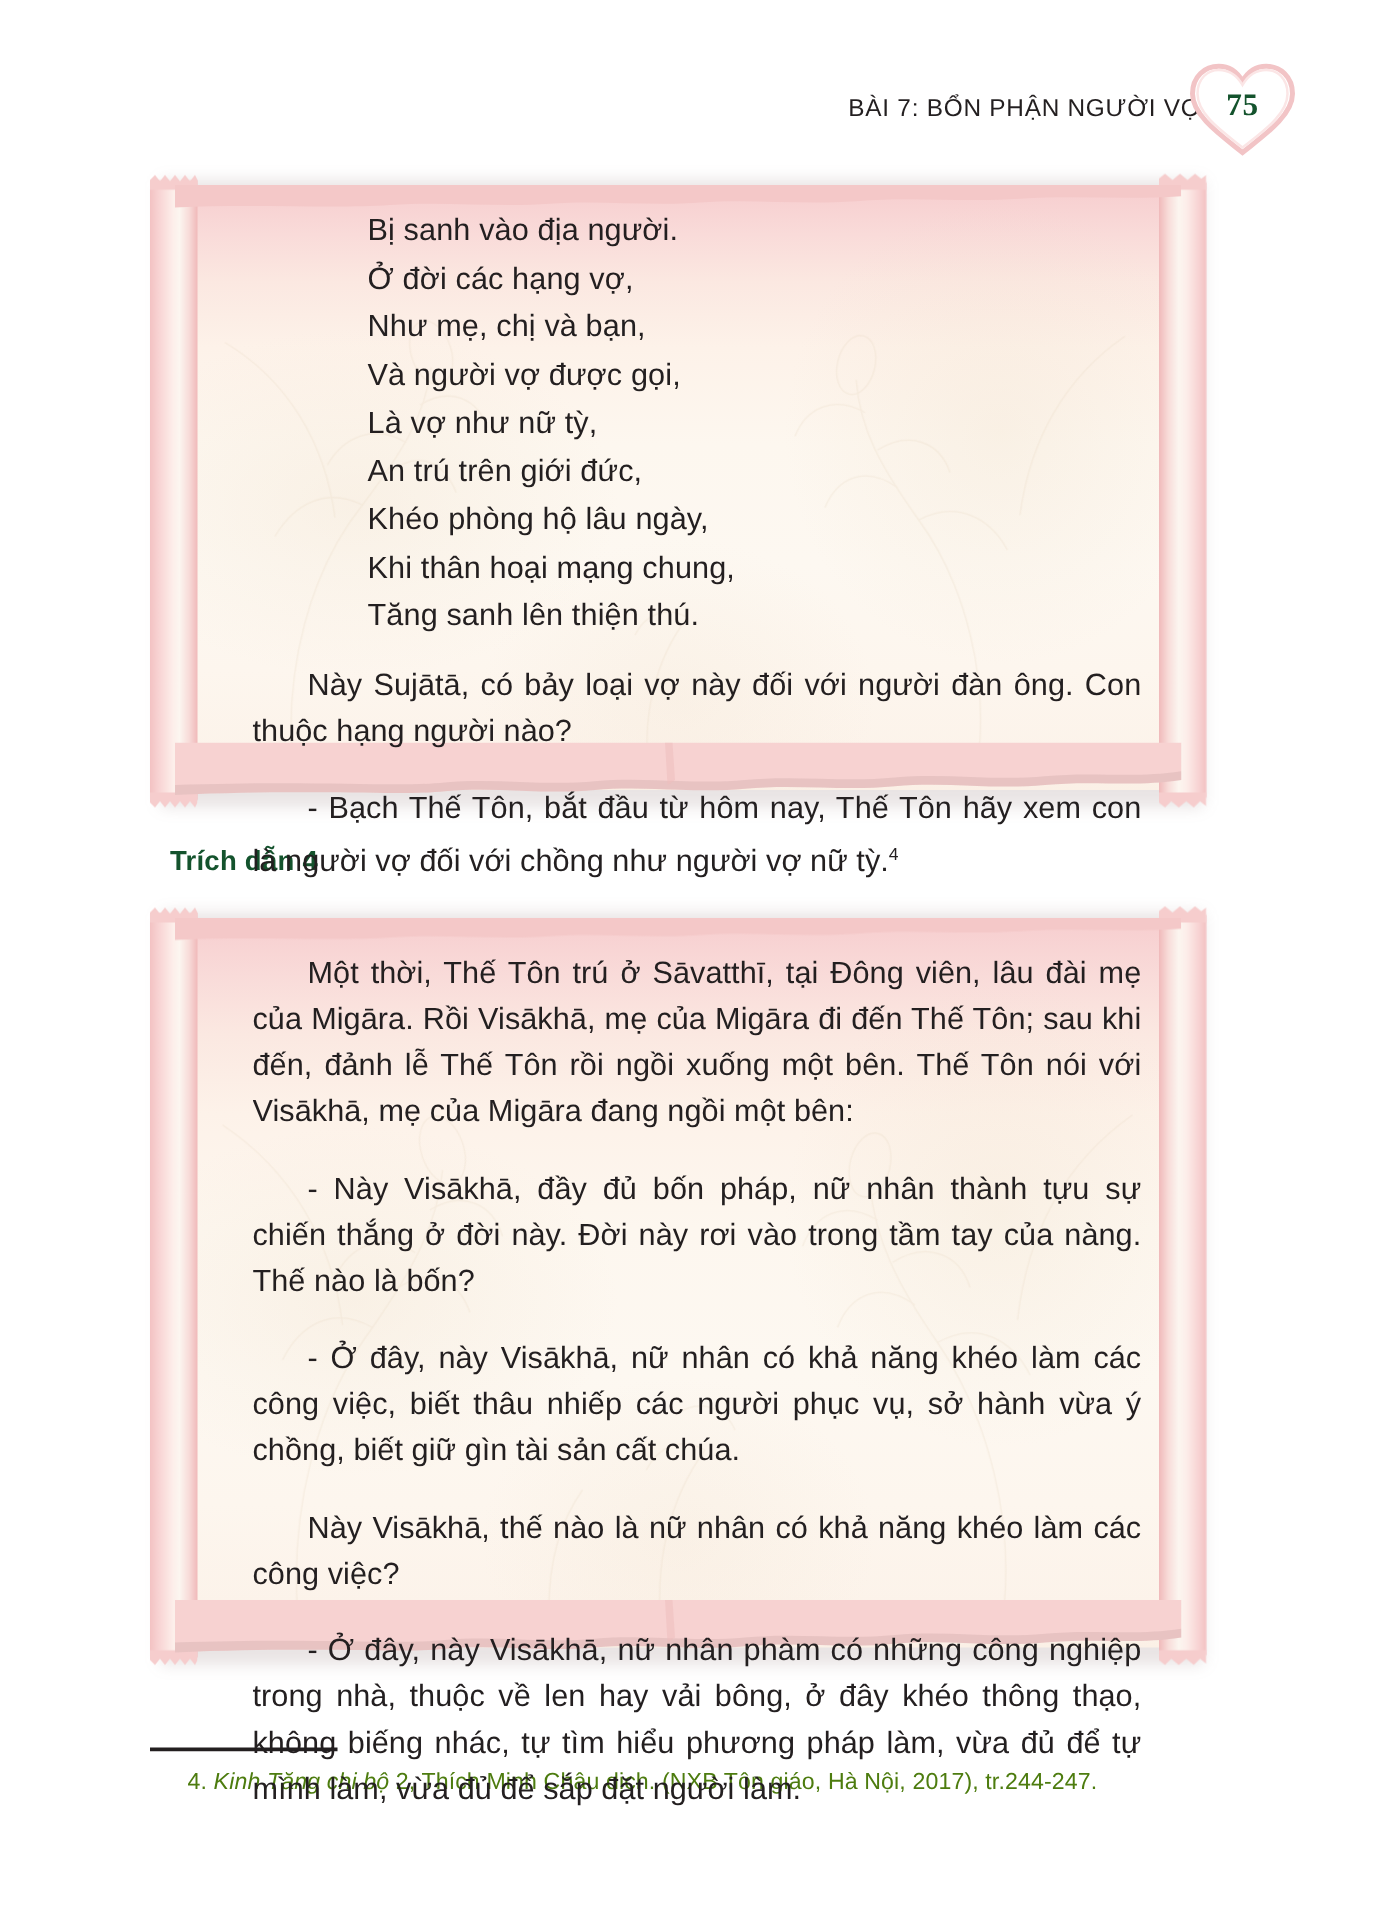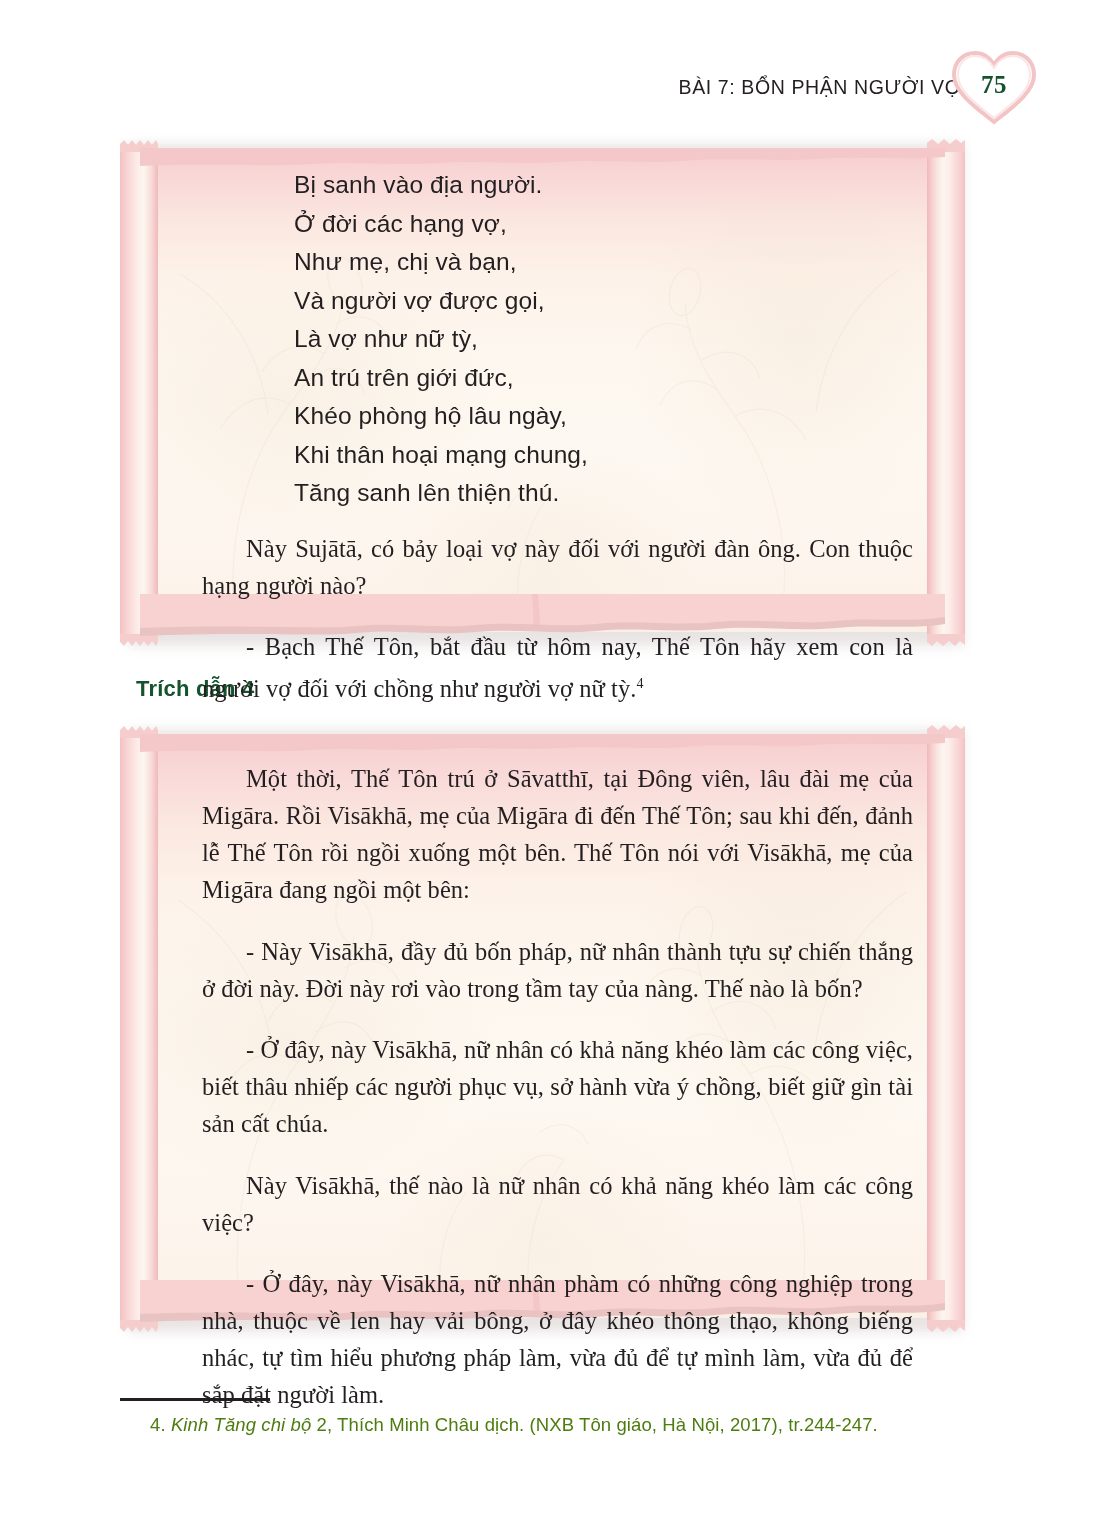--- a/index.html
+++ b/index.html
@@ -150,21 +150,20 @@
   .verse div { white-space: nowrap; }
 
   .para {
     font-size: 24.5px;
     line-height: 37px;
     text-align: justify;
     text-justify: inter-word;
     text-indent: 44px;
     margin-top: 17px;
     letter-spacing: 0.05px;
-    font-family: Liberation Serif, serif;
   }
   .para sup { font-size: 14px; vertical-align: super; }
 
   
   .section-heading {
     position: absolute;
     left: 136px;
     top: 676px;
     font-size: 22px;
     font-weight: 700;

